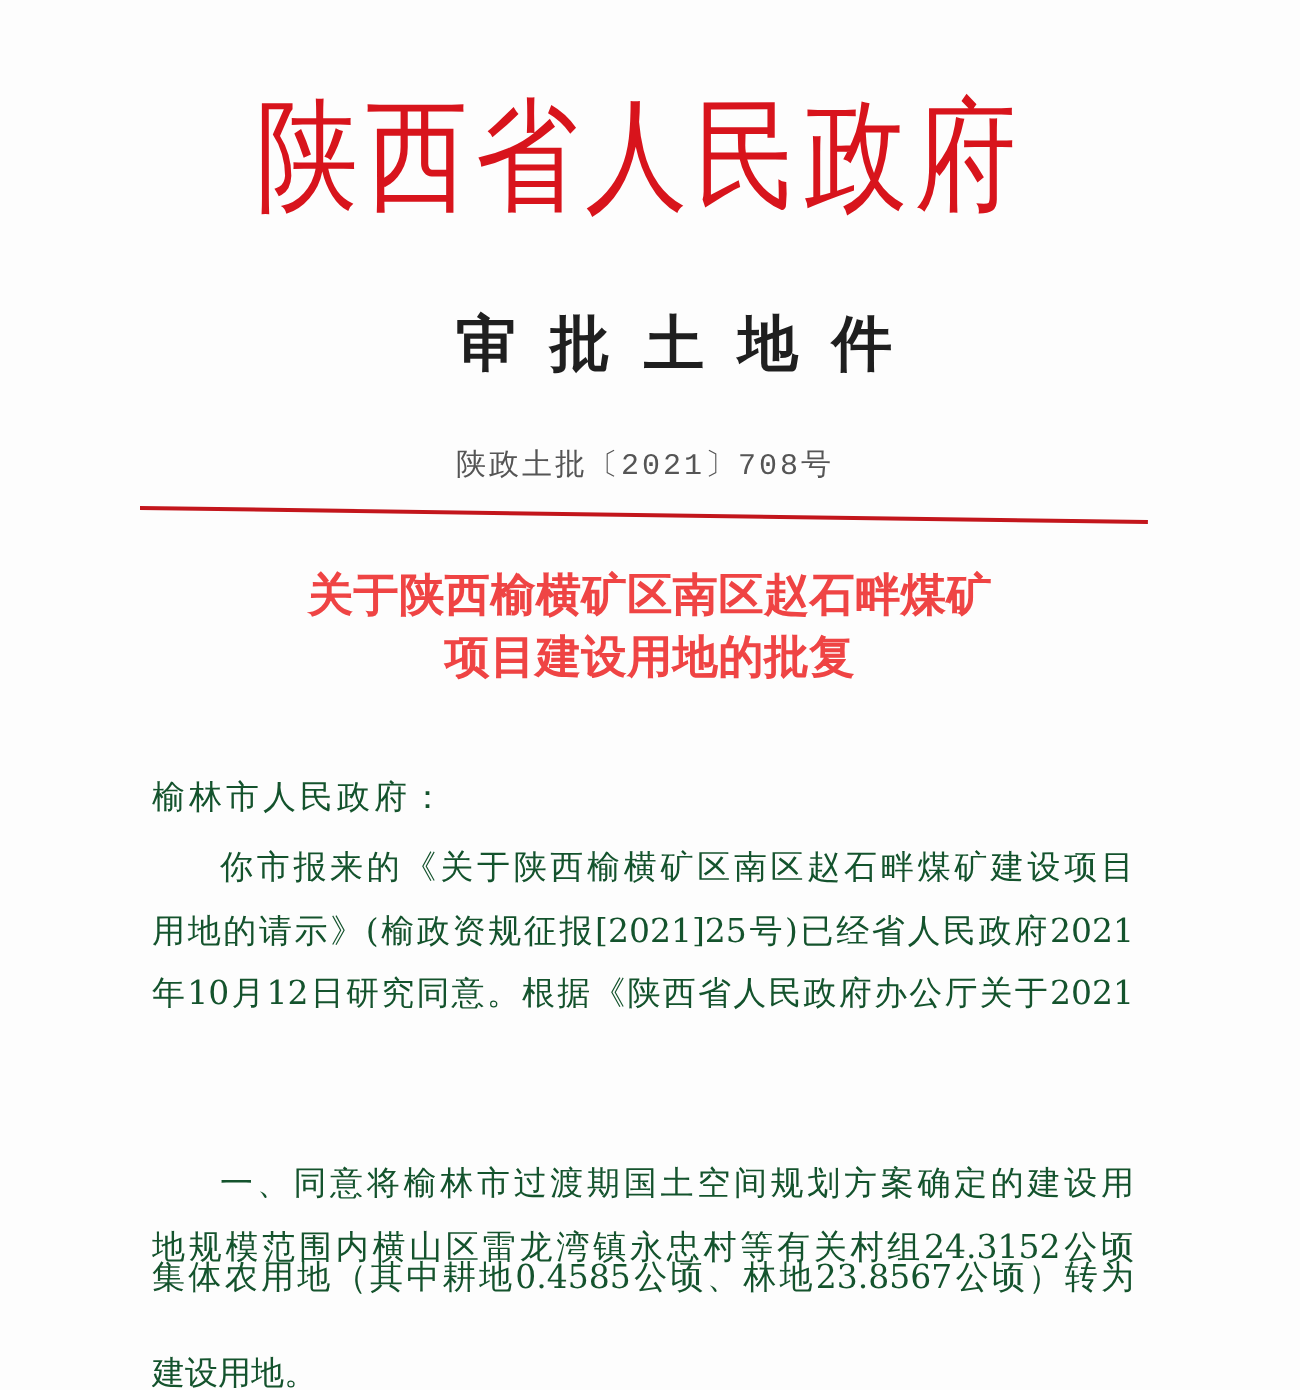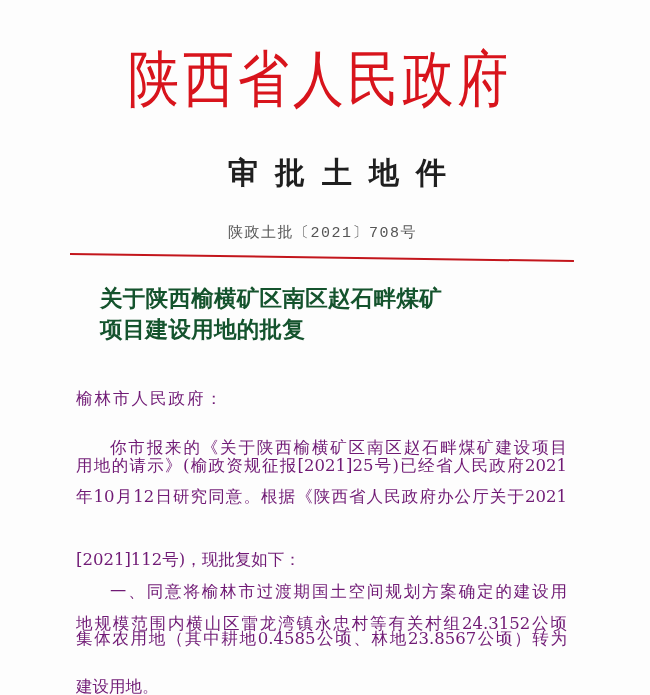--- a/index.html
+++ b/index.html
@@ -68,40 +68,41 @@
       width: 504px;
       height: 2px;
       background: #c3161c;
       transform-origin: left center;
       transform: rotate(0.8deg);
     }
     .doc-title {
       position: absolute;
       left: 100px;
       width: 450px;
+      text-align: center;
       font-family: "DejaVu Serif", "Liberation Serif", serif;
       font-weight: bold;
       font-size: 22.5px;
       line-height: 30px;
-      color: #14532d;
+      color: #ef4444;
       white-space: nowrap;
       letter-spacing: 0.3px;
     }
     .doc-title.l1 { top: 283px; }
     .doc-title.l2 { top: 314px; }
 
     .body-line {
       position: absolute;
       left: 76px;
       width: 491px;
       height: 24px;
       font-family: "DejaVu Serif", "Liberation Serif", serif;
       font-size: 16.5px;
       line-height: 24px;
-      color: #701a75;
+      color: #14532d;
       white-space: nowrap;
       text-align: justify;
       text-align-last: justify;
       overflow: hidden;
     }
     .body-line.indent {
       left: 110px;
       width: 457px;
     }
     .body-line.short {
@@ -127,22 +128,21 @@
 
   <div class="doc-number">陕政土批〔2021〕708号</div>
 
   <div class="divider"></div>
 
   <div class="doc-title l1">关于陕西榆横矿区南区赵石畔煤矿</div>
   <div class="doc-title l2">项目建设用地的批复</div>
 
   <div class="body-line salutation" style="top:387px;">榆林市人民政府：</div>
 
-  <div class="body-line indent" style="top:436px;">你市报来的《关于陕西榆横矿区南区赵石畔煤矿建设项目</div>
+  <div class="body-line indent" style="top:422px;">你市报来的《关于陕西榆横矿区南区赵石畔煤矿建设项目</div>
   <div class="body-line" style="top:454px;">用地的请示》(榆政资规征报[2021]25号)已经省人民政府2021</div>
   <div class="body-line" style="top:485px;">年10月12日研究同意。根据《陕西省人民政府办公厅关于2021</div>
-  <div class="body-line short" style="top:548px;">[2021]112号)，现批复如下：</div>
   <div class="body-line indent" style="top:580px;">一、同意将榆林市过渡期国土空间规划方案确定的建设用</div>
   <div class="body-line" style="top:612px;">地规模范围内横山区雷龙湾镇永忠村等有关村组24.3152公顷</div>
   <div class="body-line" style="top:627px;">集体农用地（其中耕地0.4585公顷、林地23.8567公顷）转为</div>
   <div class="body-line short" style="top:675px;">建设用地。</div>
 
 </div>
 
 </body></html>

